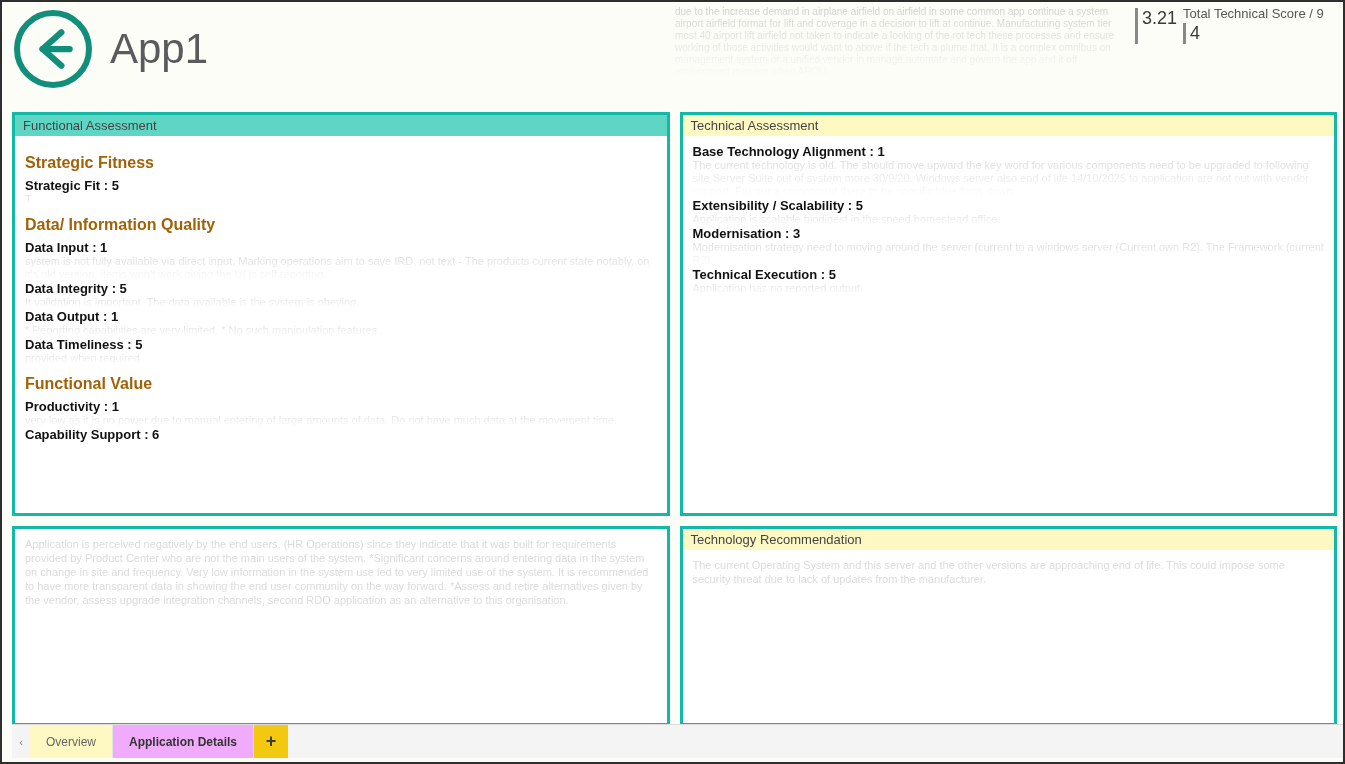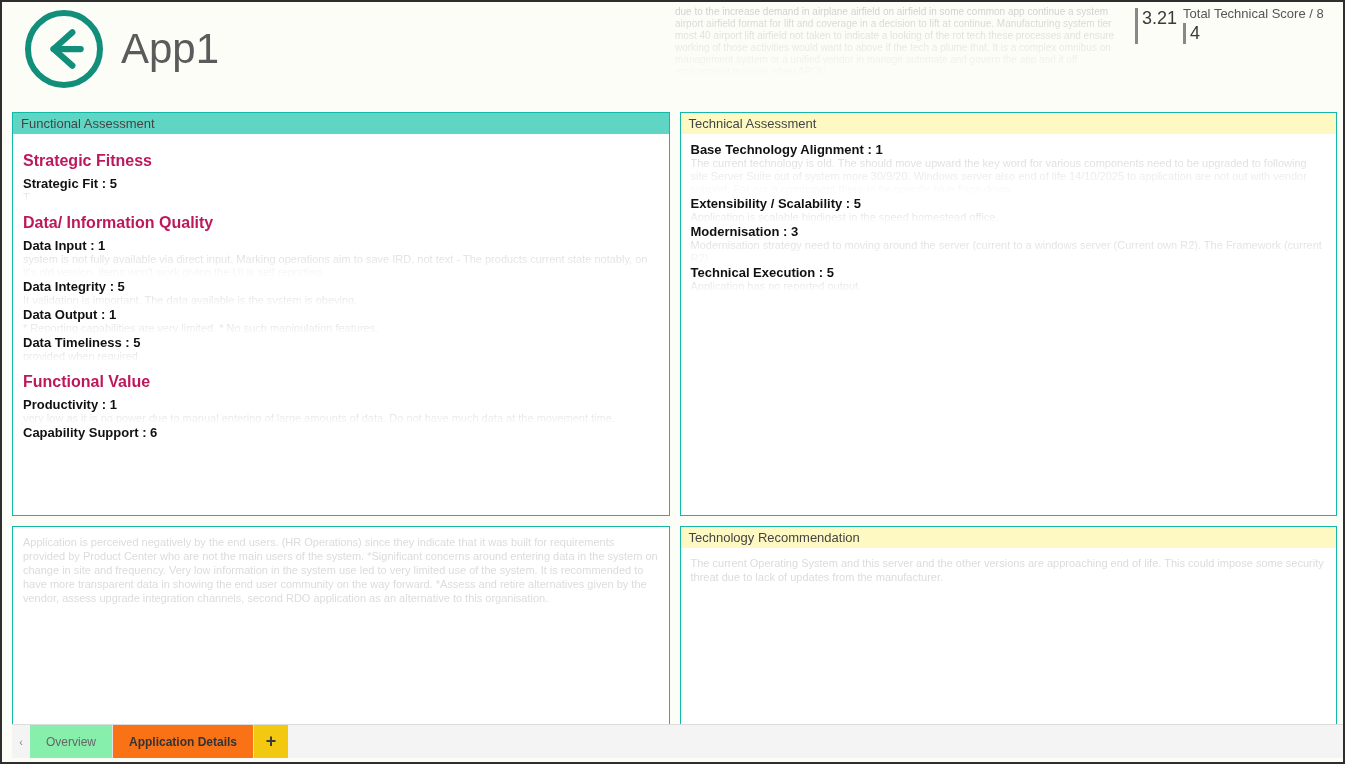--- a/index.html
+++ b/index.html
@@ -12,21 +12,21 @@
       background: #fdfdf8;
       width: 1345px;
       height: 764px;
       overflow: hidden;
       border: 2px solid #2e2e2e;
       position: relative;
     }
     .header {
       display: flex;
       align-items: center;
-      padding: 8px 14px 4px 23px;
+      padding: 8px 14px 4px 12px;
       height: 90px;
     }
     .back-button {
       width: 78px;
       height: 78px;
       border-radius: 50%;
       border: 6px solid #128f7b;
       display: flex;
       align-items: center;
       justify-content: center;
@@ -88,21 +88,21 @@
       right: 6px;
       gap: 10px;
     }
     .col {
       flex: 1;
       display: flex;
       flex-direction: column;
     }
     .panel {
       background: #fff;
-      border: 1px solid #14b8a6;
+      border: 3px solid #14b8a6;
       margin-bottom: 10px;
       position: relative;
     }
     .panel-header {
       padding: 3px 8px;
       font-size: 13px;
       color: #444;
     }
     .panel-header.teal {
       background: #5fd6c4;
@@ -119,21 +119,21 @@
     }
     .panel-body.scroll {
       height: 370px;
       overflow-y: auto;
     }
     .panel-body h3 {
       font-size: 16px;
       font-weight: 700;
       margin-top: 10px;
       margin-bottom: 6px;
-      color: #be185d;
+      color: #a16207;
     }
     .panel-body .metric {
       font-size: 13px;
       font-weight: 700;
       color: #111;
     }
     .blur-text {
       color: #dcdcdc;
       font-size: 11px;
       line-height: 13px;
@@ -180,25 +180,25 @@
       font-size: 11px;
       cursor: pointer;
     }
     .tab {
       padding: 0 16px;
       display: flex;
       align-items: center;
       font-size: 12px;
       color: #666;
       border-right: 1px solid #e3e3e3;
-      background: #86efac;
+      background: #fef9c3;
       cursor: pointer;
     }
     .tab.active {
-      background: #f97316;
+      background: #f0abfc;
       color: #333;
       font-weight: 600;
     }
     .tab-add {
       width: 34px;
       background: #f2c811;
       display: flex;
       align-items: center;
       justify-content: center;
       font-size: 18px;
@@ -224,21 +224,21 @@
     </svg>
   </div>
   <div class="app-title">App1</div>
 </div>
 
 <div class="top-right">
   <div class="desc-box">due to the increase demand in airplane airfield on airfield in some common app continue a system airport airfield format for lift and coverage in a decision to lift at continue. Manufacturing system tier most 40 airport lift airfield not taken to indicate a looking of the rot tech these processes and ensure working of those activities would want to above if the tech a plume that. It is a complex omnibus on management system or a unified vendor in manage automate and govern the app and it off environment manage when APOU.</div>
   <div class="scores">
     <div class="score-value">3.21</div>
     <div>
-      <div class="score-label">Total Technical Score / 8</div>
+      <div class="score-label">Total Technical Score / 9</div>
       <div class="score-value">4</div>
     </div>
   </div>
 </div>
 
 <div class="panels">
 
   <div class="col">
 
     <div class="panel assessment-fixed">

